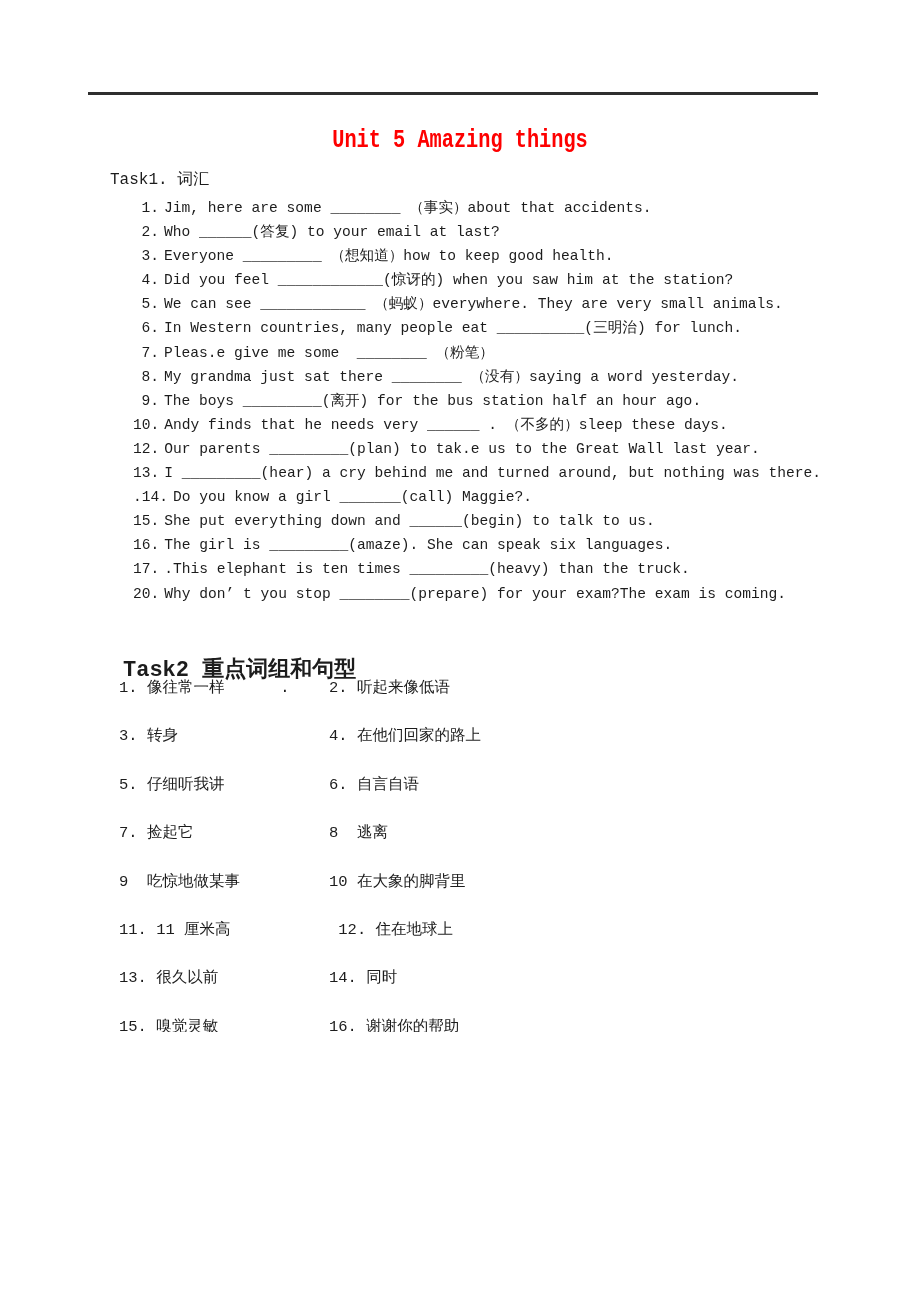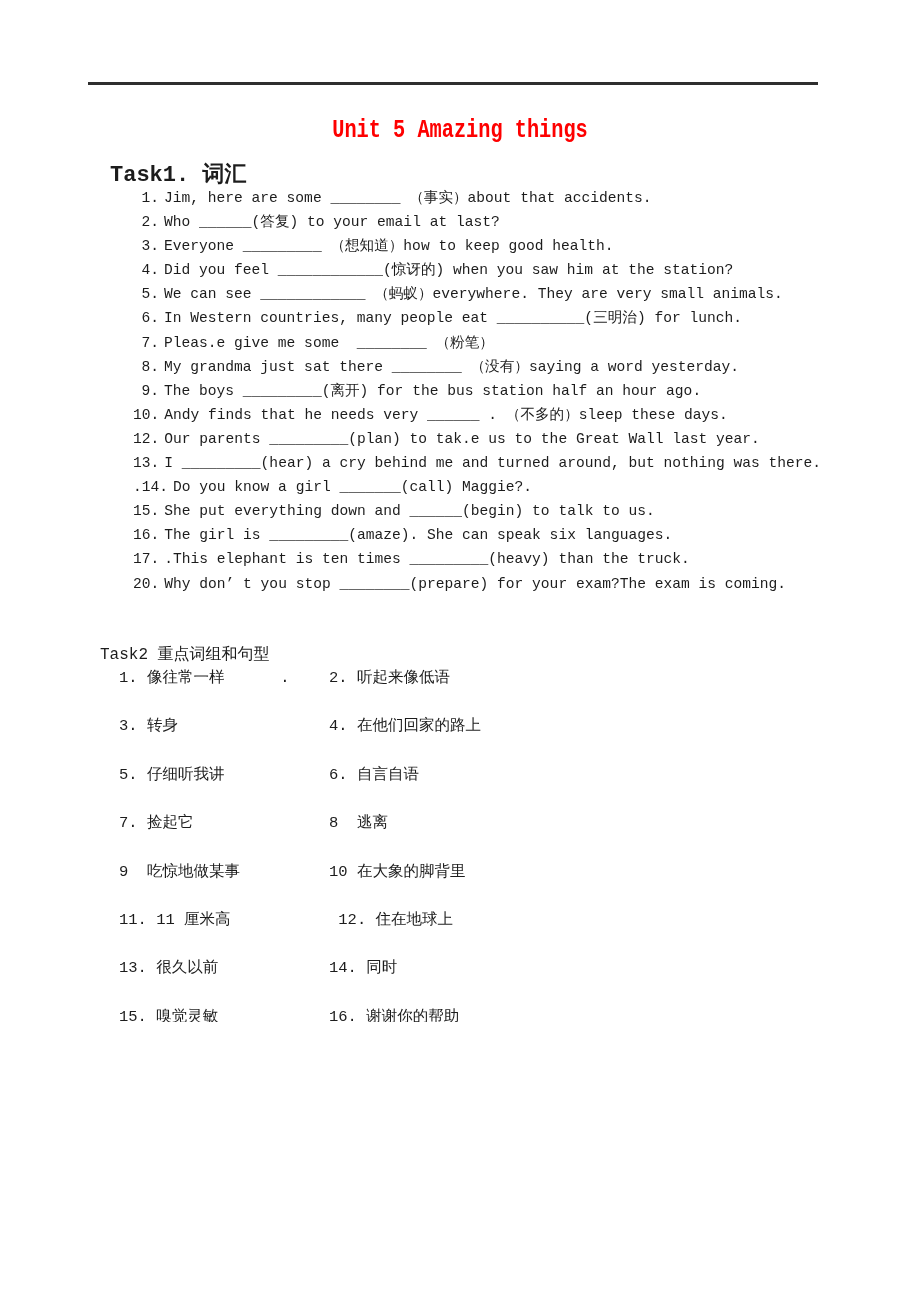--- a/index.html
+++ b/index.html
@@ -8,20 +8,21 @@
     background: #ffffff;
   }
   .page {
     position: relative;
     width: 920px;
     height: 1022px;
     background: #ffffff;
     overflow: hidden;
     font-family: "Liberation Mono", "DejaVu Sans Mono", monospace;
     color: #1c1c1c;
+    margin-top: 10px;
   }
   .top-rule {
     position: absolute;
     left: 88px;
     top: 82px;
     width: 730px;
     height: 3px;
     background: #2e2e2e;
   }
   .title {
@@ -35,22 +36,22 @@
     font-weight: bold;
     letter-spacing: 0px;
     transform: scaleX(0.78);
     transform-origin: 50% 50%;
     white-space: pre;
   }
   .task1-heading {
     position: absolute;
     left: 110px;
     top: 159px;
-    font-size: 22px;
-    font-weight: bold;
+    font-size: 16px;
+    font-weight: normal;
     white-space: pre;
   }
   .task1-list {
     position: absolute;
     left: 133px;
     top: 186px;
     width: 770px;
   }
   .t1-row {
     display: flex;
@@ -65,24 +66,24 @@
     text-align: right;
     padding-right: 5px;
     flex: 0 0 auto;
   }
   .t1-text {
     flex: 1 1 auto;
     white-space: pre;
   }
   .task2-heading {
     position: absolute;
-    left: 100px;
+    left: 123px;
     top: 644px;
-    font-size: 16px;
-    font-weight: normal;
+    font-size: 22px;
+    font-weight: bold;
     white-space: pre;
   }
   .task2-grid {
     position: absolute;
     left: 119px;
     top: 668px;
     width: 720px;
   }
   .t2-row {
     position: relative;

